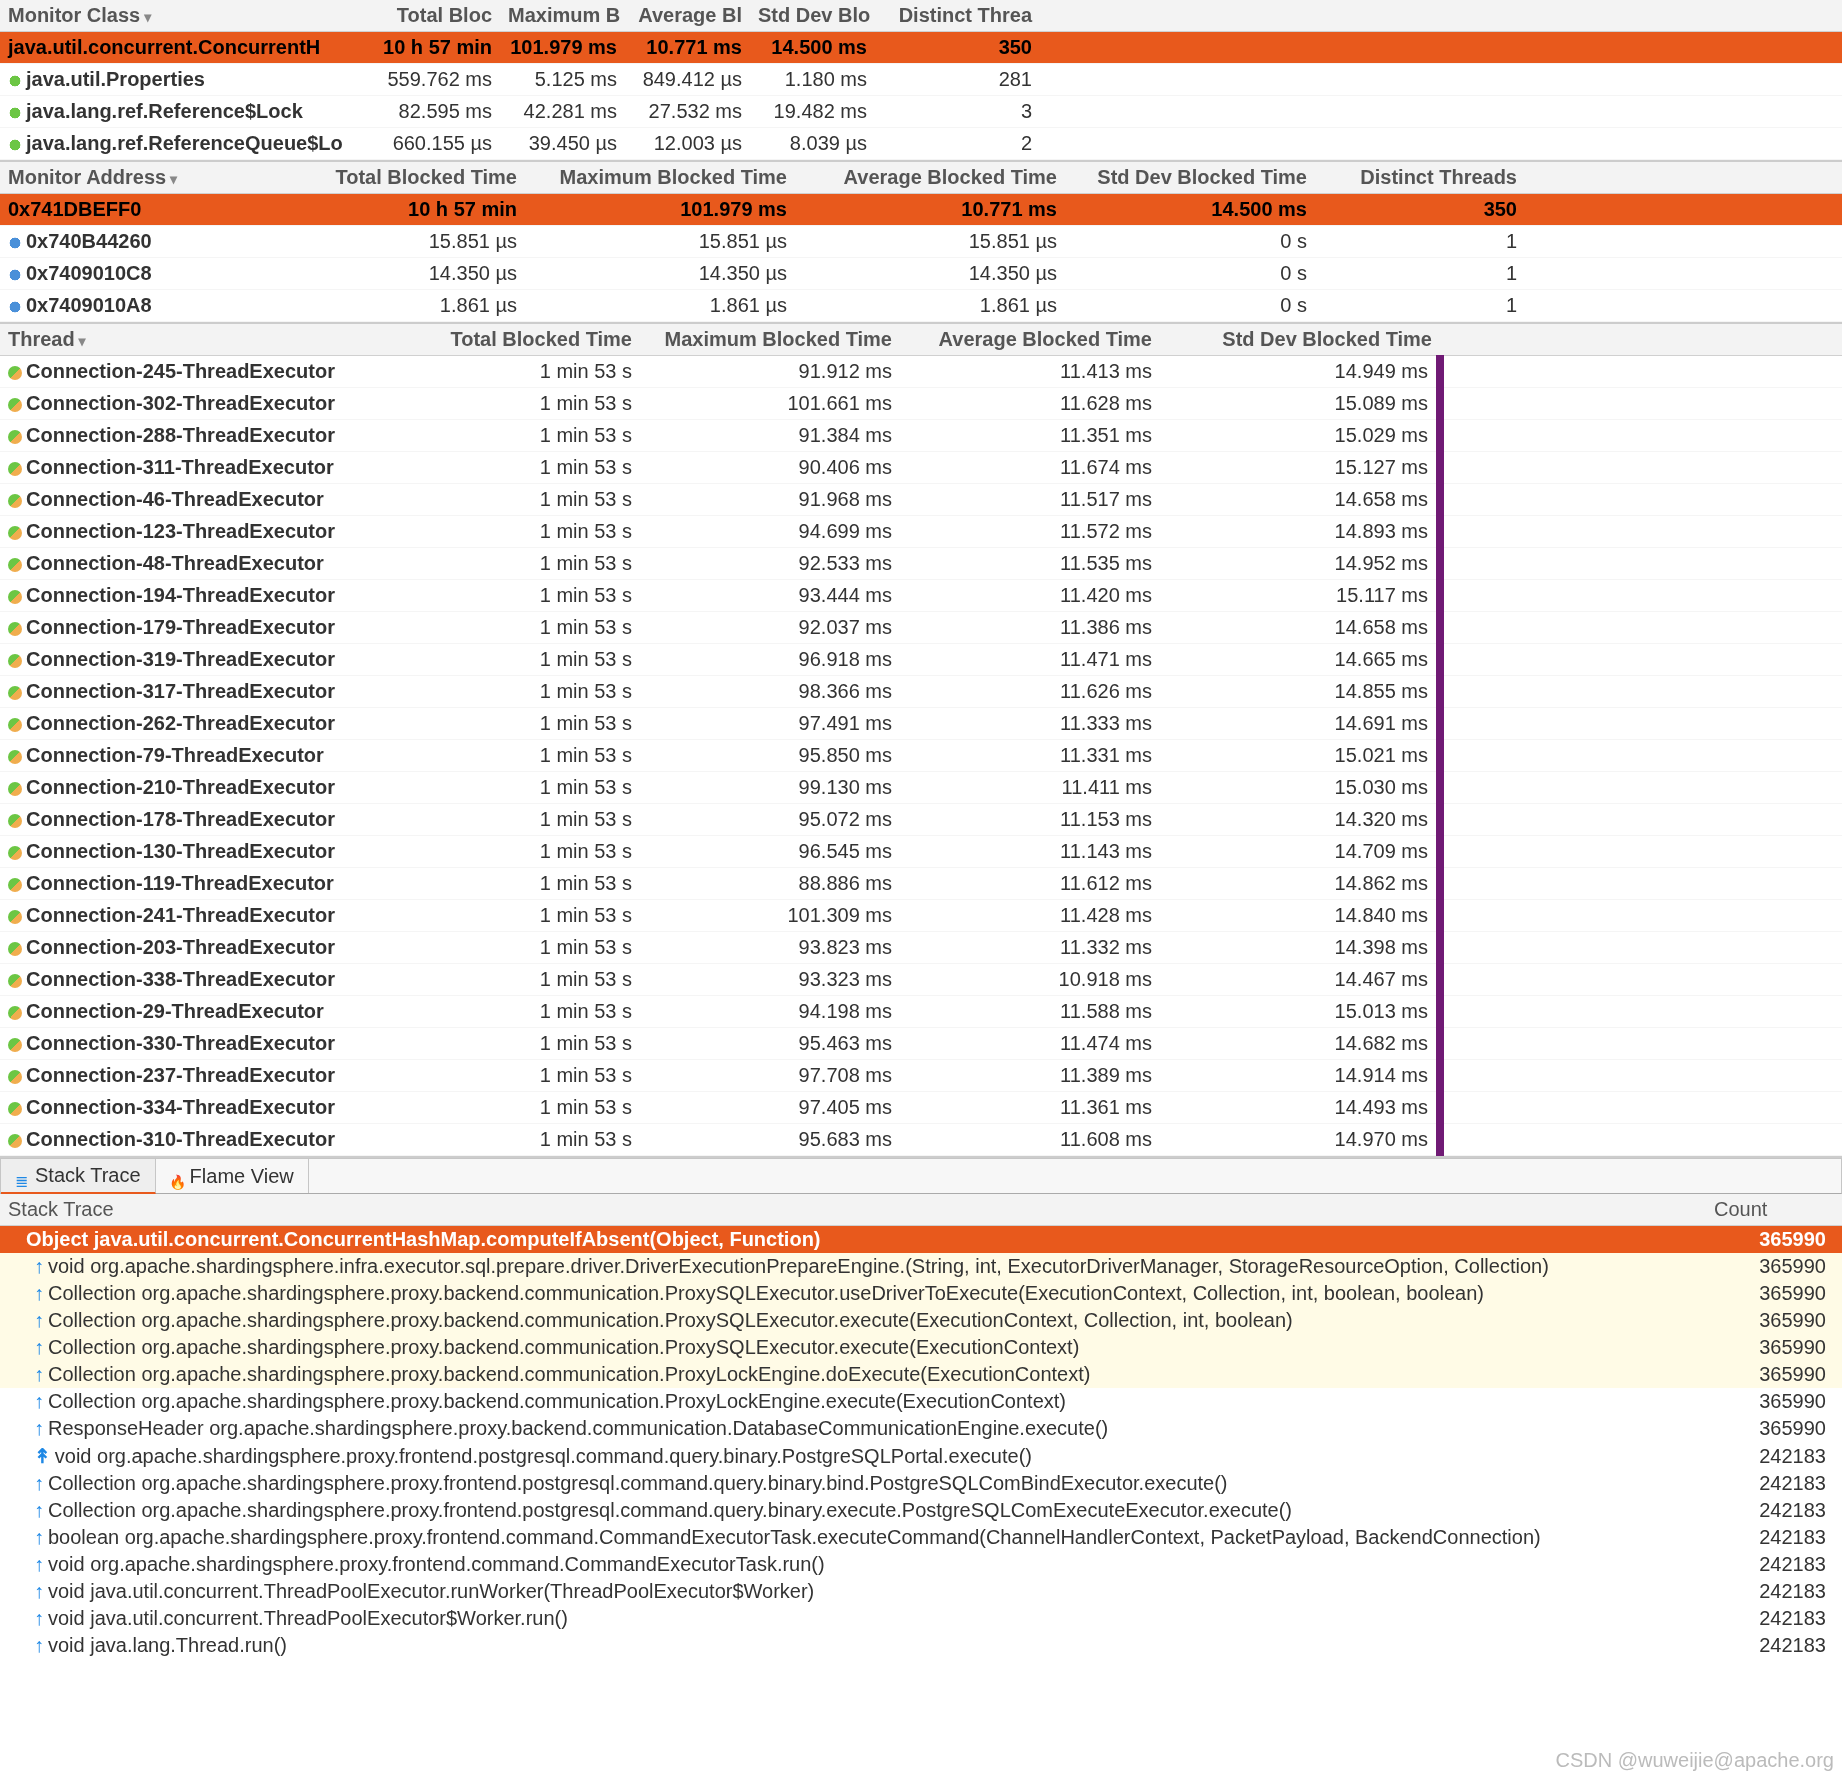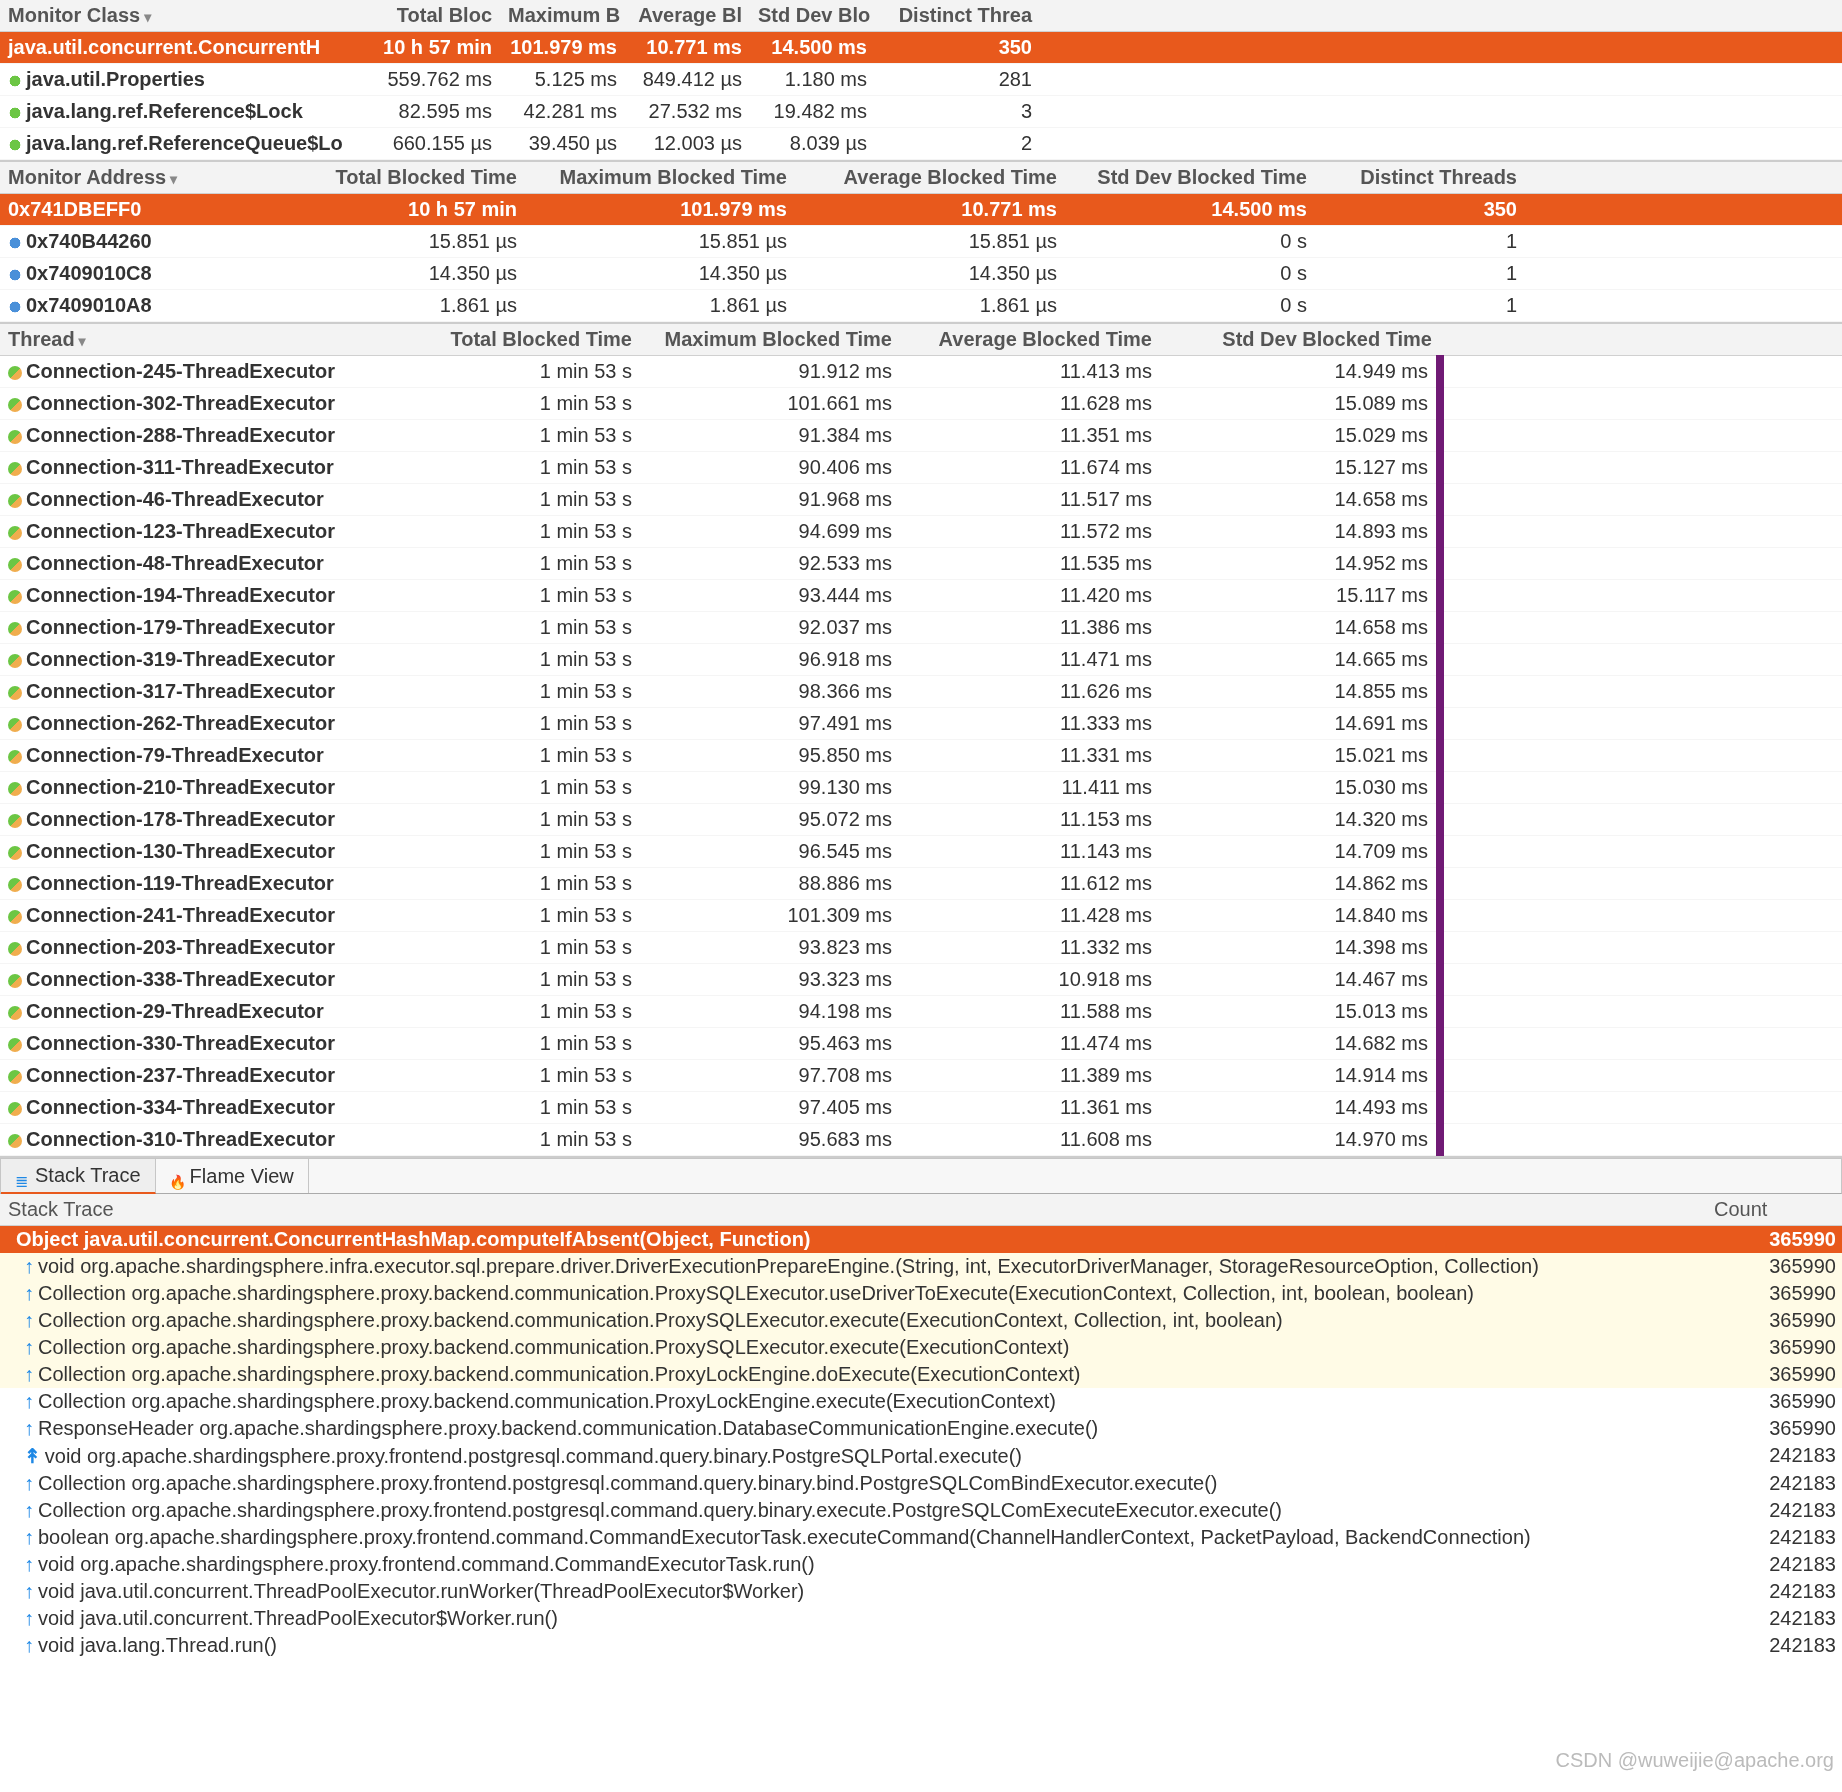--- a/index.html
+++ b/index.html
@@ -2,37 +2,37 @@
 <html><head>
 <meta charset="utf-8">
 <style>
 html,body{margin:0;padding:0;font-family:Arial,Helvetica,sans-serif;font-size:20px;color:#333;background:#fff}
 .tbl{width:100%;border-collapse:collapse;table-layout:fixed}
 .tbl th,.tbl td{padding:4px 8px;white-space:nowrap;overflow:hidden;text-overflow:clip;font-size:20px;height:26px;box-sizing:border-box}
 .tbl th{background:#f3f3f3;border-bottom:1px solid #d0d0d0;font-weight:bold;color:#555;text-align:left}
 .tbl th.num,.tbl td.num{text-align:right}
 .tbl tbody tr{border-bottom:1px solid #f5f5f5}
 .sel{background:#e8591c;color:#fff;font-weight:bold}
-.sel td{color:#ffffff}
+.sel td{color:#000000}
 .hdr-sort::after{content:" \25BE";font-size:14px;color:#888}
 .bicon{display:inline-block;width:14px;height:14px;margin-right:4px;vertical-align:middle}
 .ic-green{background:radial-gradient(circle,#6cc644 55%,transparent 56%)}
 .ic-blue{background:radial-gradient(circle,#4a90d9 55%,transparent 56%)}
 .ic-thread{background:linear-gradient(135deg,#6cc644 50%,#f0ad4e 50%);border-radius:50%}
 .ic-up{color:#1e88e5;font-weight:bold;margin-right:4px}
 .bold{font-weight:bold}
 .pane{border-bottom:2px solid #ccc}
 .thread-row{border-right:8px solid #701a75}
 .tabs{border:1px solid #c6c6c6;border-bottom:1px solid #aaa;display:flex;background:#f7f7f7}
 .tab{padding:5px 14px;border-right:1px solid #c6c6c6;font-size:20px;display:flex;align-items:center;gap:6px;cursor:default}
 .tab.active{background:#eee;border-bottom:2px solid #e8591c;margin-bottom:-1px}
 .stackhdr{display:flex;background:#f3f3f3;border-bottom:1px solid #d0d0d0;font-size:20px;color:#555}
 .stackhdr .l{flex:1;padding:4px 8px}
 .stackhdr .r{width:120px;padding:4px 8px;text-align:left}
-.stack-row{display:flex;padding:2px 6px;font-size:20px;align-items:flex-start}
+.stack-row{display:flex;padding:2px 16px;font-size:20px;align-items:flex-end}
 .stack-row .l{flex:1;overflow:hidden;white-space:nowrap}
 .stack-row .r{width:120px;text-align:right}
 .stack-row.sel{color:#fff}
 .stack-row.hl{background:#fffbe6}
 .watermark{position:fixed;right:8px;bottom:20px;font-size:20px;color:#bbb;font-family:sans-serif}
 .col-t1-1{width:375px}.col-t1-2{width:125px}.col-t1-3{width:125px}.col-t1-4{width:125px}.col-t1-5{width:125px}.col-t1-6{width:165px}.col-t1-7{width:auto}
 .col-t2-1{width:275px}.col-t2-2{width:250px}.col-t2-3{width:270px}.col-t2-4{width:270px}.col-t2-5{width:250px}.col-t2-6{width:210px}.col-t2-7{width:auto}
 .col-t3-1{width:380px}.col-t3-2{width:260px}.col-t3-3{width:260px}.col-t3-4{width:260px}.col-t3-5{width:280px}.col-t3-6{width:auto}
 .flame-ic{width:14px;height:14px;display:inline-block}
 .flame-ic::before{content:"\1F525";font-size:14px}

